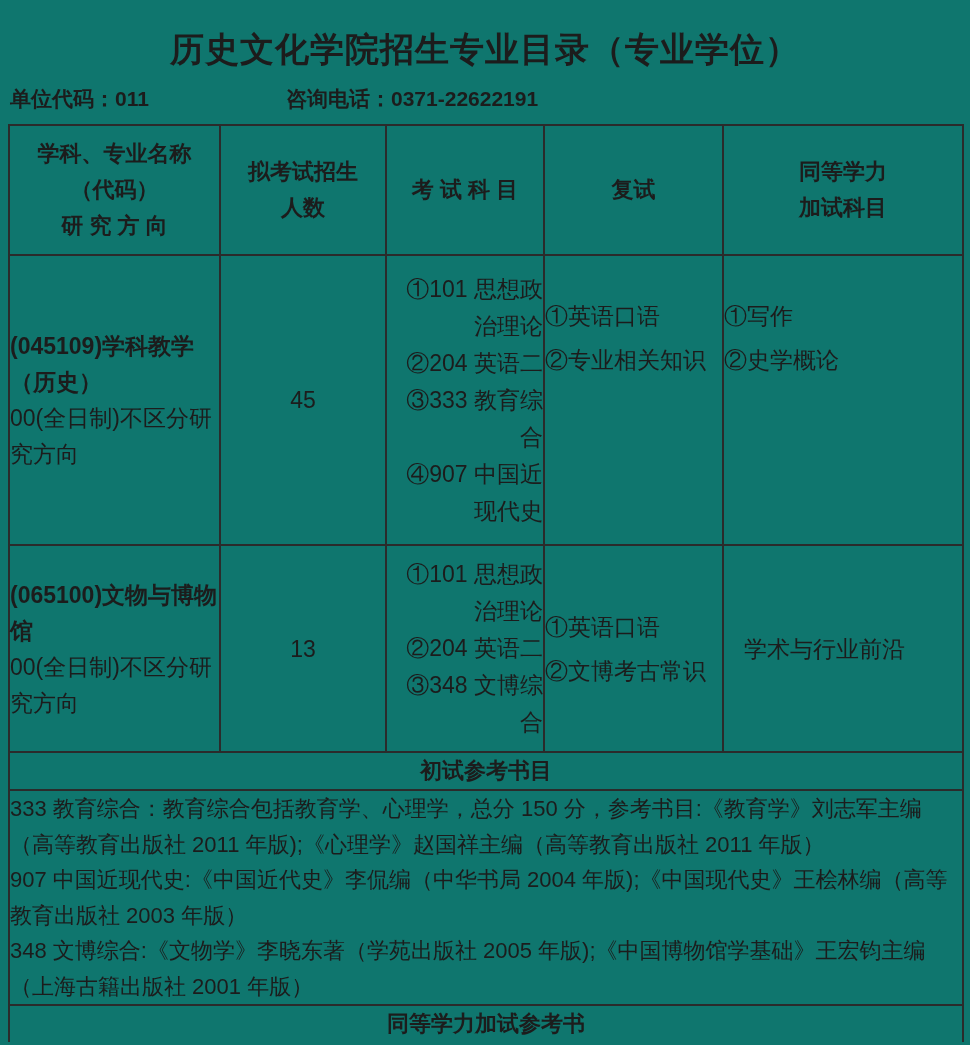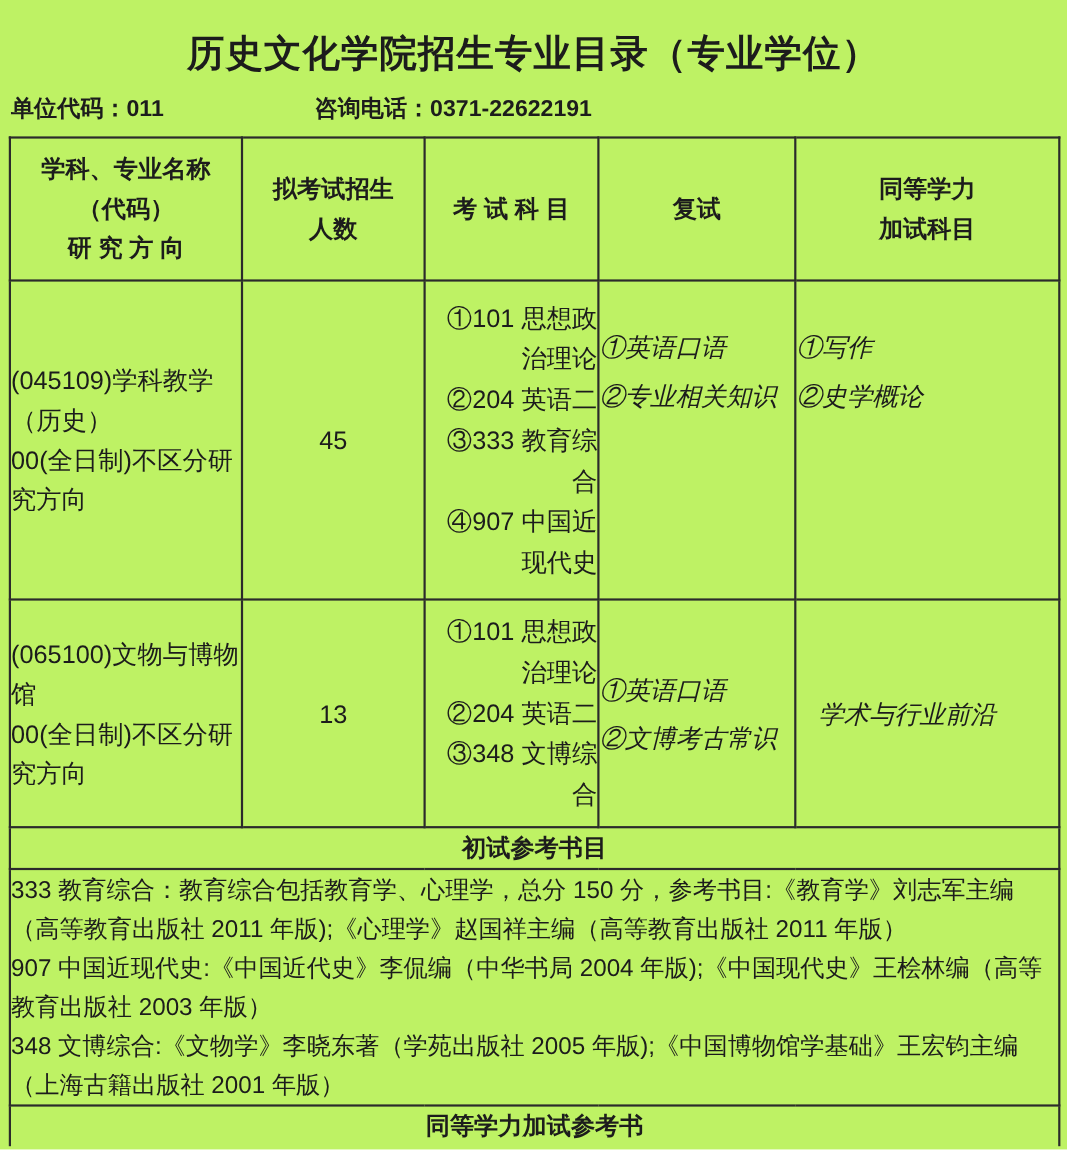--- a/index.html
+++ b/index.html
@@ -2,21 +2,21 @@
 <html><head>
 <meta charset="utf-8">
 <style>
   * { margin: 0; padding: 0; box-sizing: border-box; }
   html, body { background: #ffffff; }
   .page {
     position: relative;
     width: 970px;
     height: 1045px;
     overflow: hidden;
-    background: #bef264;
+    background: #0f766e;
     color: #1c1c1c;
     font-family: "Liberation Sans", sans-serif;
   }
   .title {
     padding-top: 26px;
     text-align: center;
     font-size: 34px;
     font-weight: bold;
     letter-spacing: 1px;
     line-height: 46px;
@@ -55,25 +55,25 @@
   td.h-quota { text-align: left; padding-left: 14px; }
   
   tr.row-1 { height: 290px; }
   tr.row-2 { height: 207px; }
   td.c-program {
     vertical-align: top;
     padding: 10px 4px 0 12px;
     line-height: 45px;
     font-size: 23px;
   }
-  .program-name { font-weight: normal; }
+  .program-name { font-weight: bold; }
   .direction { font-weight: normal; }
   td.c-quota { text-align: center; font-size: 24px; }
   td.c-subjects { padding: 6px 4px 6px 12px; }
-  td.c-retest, td.c-extra { padding-left: 10px; font-style: italic; }
+  td.c-retest, td.c-extra { padding-left: 10px; }
   tr.row-1 td.c-retest, tr.row-1 td.c-extra {
     vertical-align: top;
     padding-top: 38px;
   }
   .item { white-space: nowrap; line-height: 44px; }
   td.c-subjects .item { white-space: normal; line-height: 37px; text-align: right; }
   tr.row-2 td.c-extra { padding-left: 20px; }
   
   tr.section-row { height: 38px; }
   tr.section-row td {

